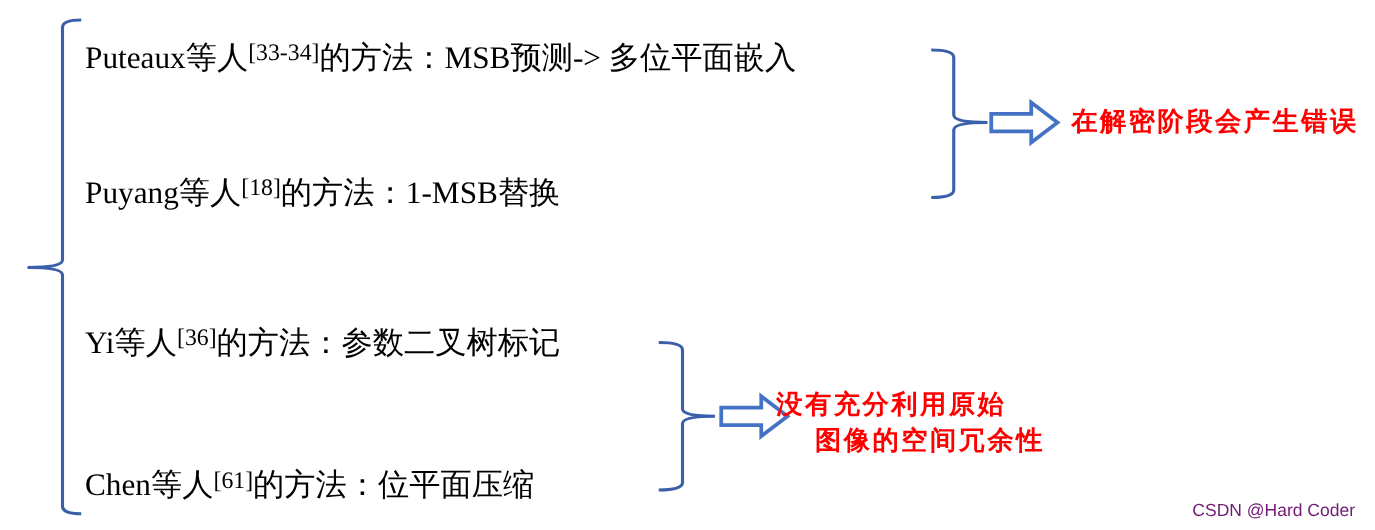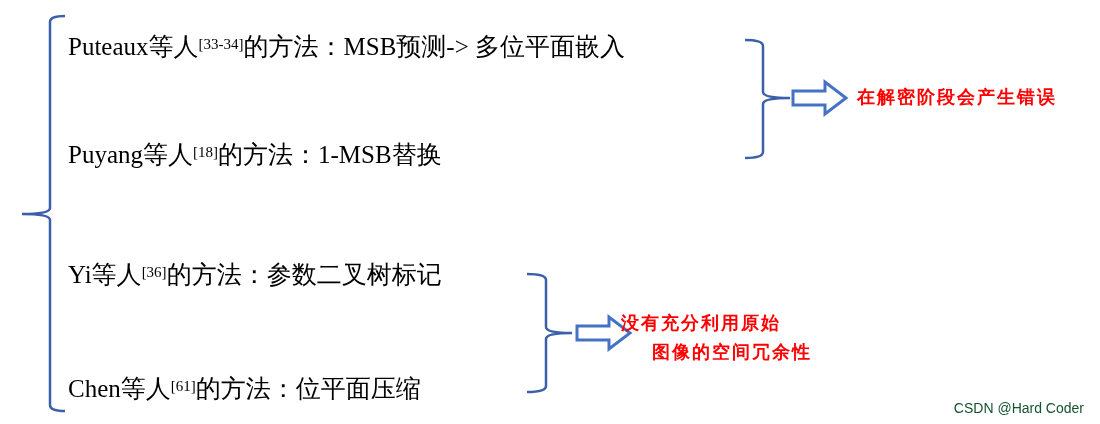--- a/index.html
+++ b/index.html
@@ -1,21 +1,21 @@
 <!DOCTYPE html>
 <html><head>
 <meta charset="utf-8">
 <style>
   html, body { margin:0; padding:0; background:#ffffff; }
   body { width:1100px; height:424px; position:relative; overflow:hidden; font-family:"Liberation Serif","DejaVu Serif",serif; }
   svg.lines { position:absolute; left:0; top:0; width:1100px; height:424px; }
   .item { position:absolute; left:68px; font-size:25px; color:#000; white-space:nowrap; line-height:30px; }
-  .item sup { font-size:15px; vertical-align:6px; line-height:0; }
-  .note { position:absolute; color:#ff0000; font-size:18px; font-weight:bold; white-space:nowrap; letter-spacing:2px; font-family:"DejaVu Serif",serif; line-height:30px; }
-  .wm { position:absolute; right:16px; bottom:8px; color:#14532d; font-size:14px; font-family:"Liberation Sans",sans-serif; }
+  .item sup { font-size:19px; vertical-align:6px; line-height:0; }
+  .note { position:absolute; color:#ff0000; font-size:21px; font-weight:bold; white-space:nowrap; letter-spacing:2px; font-family:"DejaVu Serif",serif; line-height:30px; }
+  .wm { position:absolute; right:16px; bottom:8px; color:#701a75; font-size:14px; font-family:"Liberation Sans",sans-serif; }
 </style>
 </head>
 <body>
 
 <svg class="lines" viewBox="0 0 1100 424">
 
   <path d="M65 16 Q50 16 50 22 L50 208 Q50 214 22 214 Q50 214 50 220 L50 405 Q50 411 65 411" fill="none" stroke="#3b5fa8" stroke-width="2.5"></path>
 
   <path d="M745 40 Q763 40 763 46 L763 92 Q763 98 790 98 Q763 98 763 104 L763 152 Q763 158 745 158" fill="none" stroke="#3b5fa8" stroke-width="2.5"></path>
 

